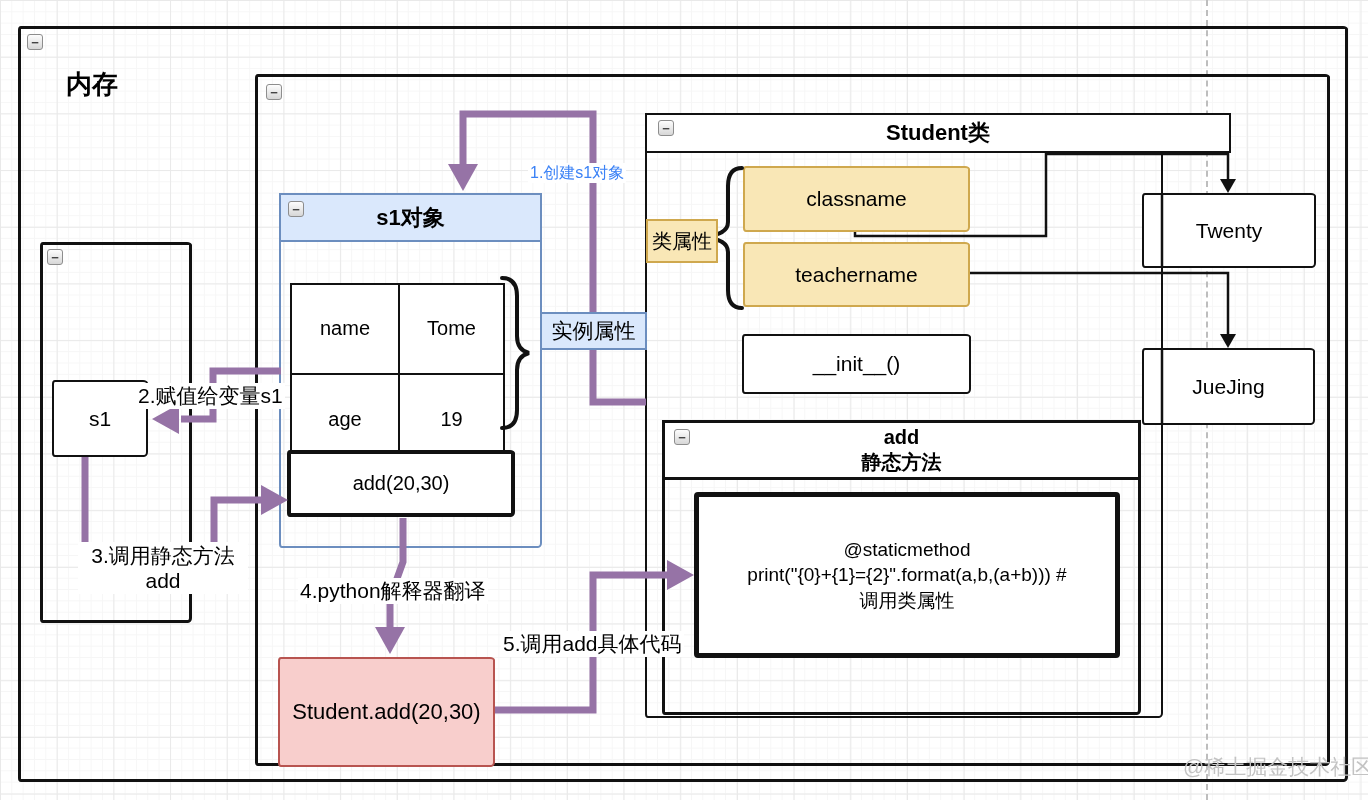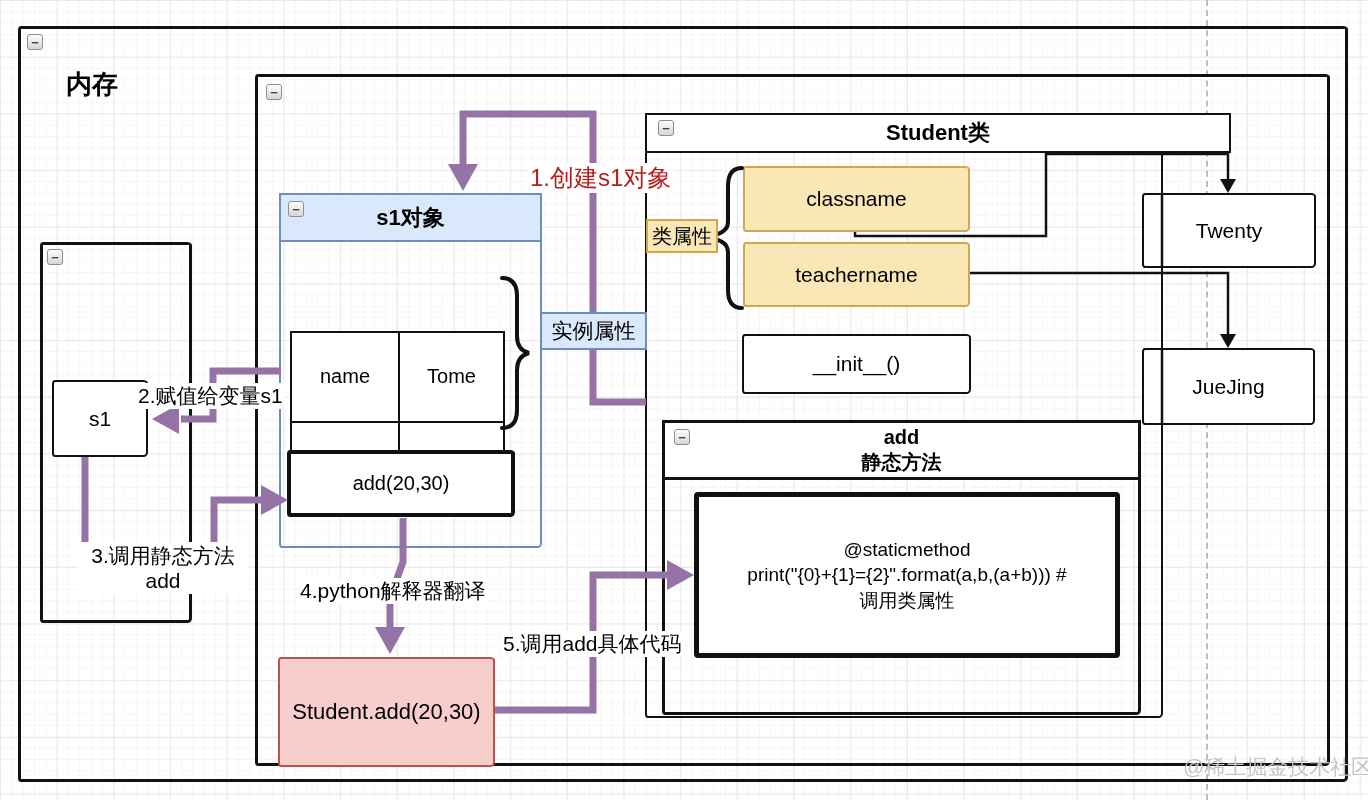--- a/index.html
+++ b/index.html
@@ -50,21 +50,21 @@
 <div class="abs" style="left:662px;top:420px;width:479px;height:60px;background:#fff;border:3px solid #111;z-index:2;
             display:flex;flex-direction:column;align-items:center;justify-content:center;font-weight:bold;font-size:20px;line-height:1.25;">
   <div>add</div>
   <div>静态方法</div>
 </div>
 <div class="abs collapse" style="left:674px;top:429px;">−</div>
 
 <div class="abs box sketch" style="left:52px;top:380px;width:96px;height:77px;border:2.5px solid #111;font-size:21px;">s1</div>
 
 <div class="abs" style="left:290px;top:283px;width:215px;height:183px;border:2.5px solid #111;z-index:3;background:#fff;
-            display:grid;grid-template-columns:108px 1fr;grid-template-rows:1fr 1fr;font-size:20px;margin-top:48px;">
+            display:grid;grid-template-columns:108px 1fr;grid-template-rows:1fr 1fr;font-size:20px;">
   <div style="border-right:2.5px solid #111;border-bottom:2.5px solid #111;display:flex;align-items:center;justify-content:center;">name</div>
   <div style="border-bottom:2.5px solid #111;display:flex;align-items:center;justify-content:center;">Tome</div>
   <div style="border-right:2.5px solid #111;display:flex;align-items:center;justify-content:center;">age</div>
   <div style="display:flex;align-items:center;justify-content:center;">19</div>
 </div>
 
 <div class="abs box sketch" style="left:287px;top:450px;width:228px;height:67px;border:4.5px solid #111;font-size:20px;">add(20,30)</div>
 
 <div class="abs box sketch" style="left:743px;top:166px;width:227px;height:66px;background:#f9e7b6;border:2px solid #cfa84e;font-size:21px;">classname</div>
 <div class="abs box sketch" style="left:743px;top:242px;width:227px;height:65px;background:#f9e7b6;border:2px solid #cfa84e;font-size:21px;">teachername</div>
@@ -127,24 +127,24 @@
 
   <path fill="none" stroke="#111" stroke-width="4" stroke-linecap="round" d="M502,278 Q517,278 517,296 L517,336 Q517,350 529,353 Q517,356 517,370 L517,410 Q517,428 502,428"></path>
   <path fill="none" stroke="#111" stroke-width="4" stroke-linecap="round" d="M742,168 Q728,168 728,186 L728,222 Q728,235 703,237 Q728,239 728,252 L728,290 Q728,308 742,308"></path>
 </svg>
 
 <div class="abs" style="left:1206px;top:0;height:800px;width:0;border-left:2px dashed #bdbdbd;z-index:1;"></div>
 
 <div class="abs lbl" style="left:540px;top:312px;width:107px;height:38px;background:#dae8fc;border:2px solid #6c8ebf;z-index:6;
             display:flex;align-items:center;justify-content:center;font-size:21px;">实例属性</div>
 
-<div class="abs lbl" style="left:646px;top:219px;width:72px;height:34px;background:#f9e7b6;border:2px solid #cfa84e;z-index:6;
+<div class="abs lbl" style="left:646px;top:219px;width:72px;height:44px;background:#f9e7b6;border:2px solid #cfa84e;z-index:6;
             display:flex;align-items:center;justify-content:center;font-size:20px;">类属性</div>
 
-<div class="abs lbl" style="left:528px;top:163px;font-size:24px;color:#b91c1c;padding:1px 2px;">1.创建s1对象</div>
+<div class="abs lbl" style="left:528px;top:163px;font-size:16px;color:#3b82f6;padding:1px 2px;">1.创建s1对象</div>
 
 <div class="abs lbl" style="left:136px;top:383px;font-size:21px;padding:1px 2px;">2.赋值给变量s1</div>
 
 <div class="abs lbl" style="left:78px;top:542px;width:170px;text-align:center;font-size:21px;line-height:1.2;padding:1px 0;">
   <div>3.调用静态方法</div>
   <div>add</div>
 </div>
 
 <div class="abs lbl" style="left:298px;top:578px;font-size:21px;padding:1px 2px;">4.python解释器翻译</div>
 

